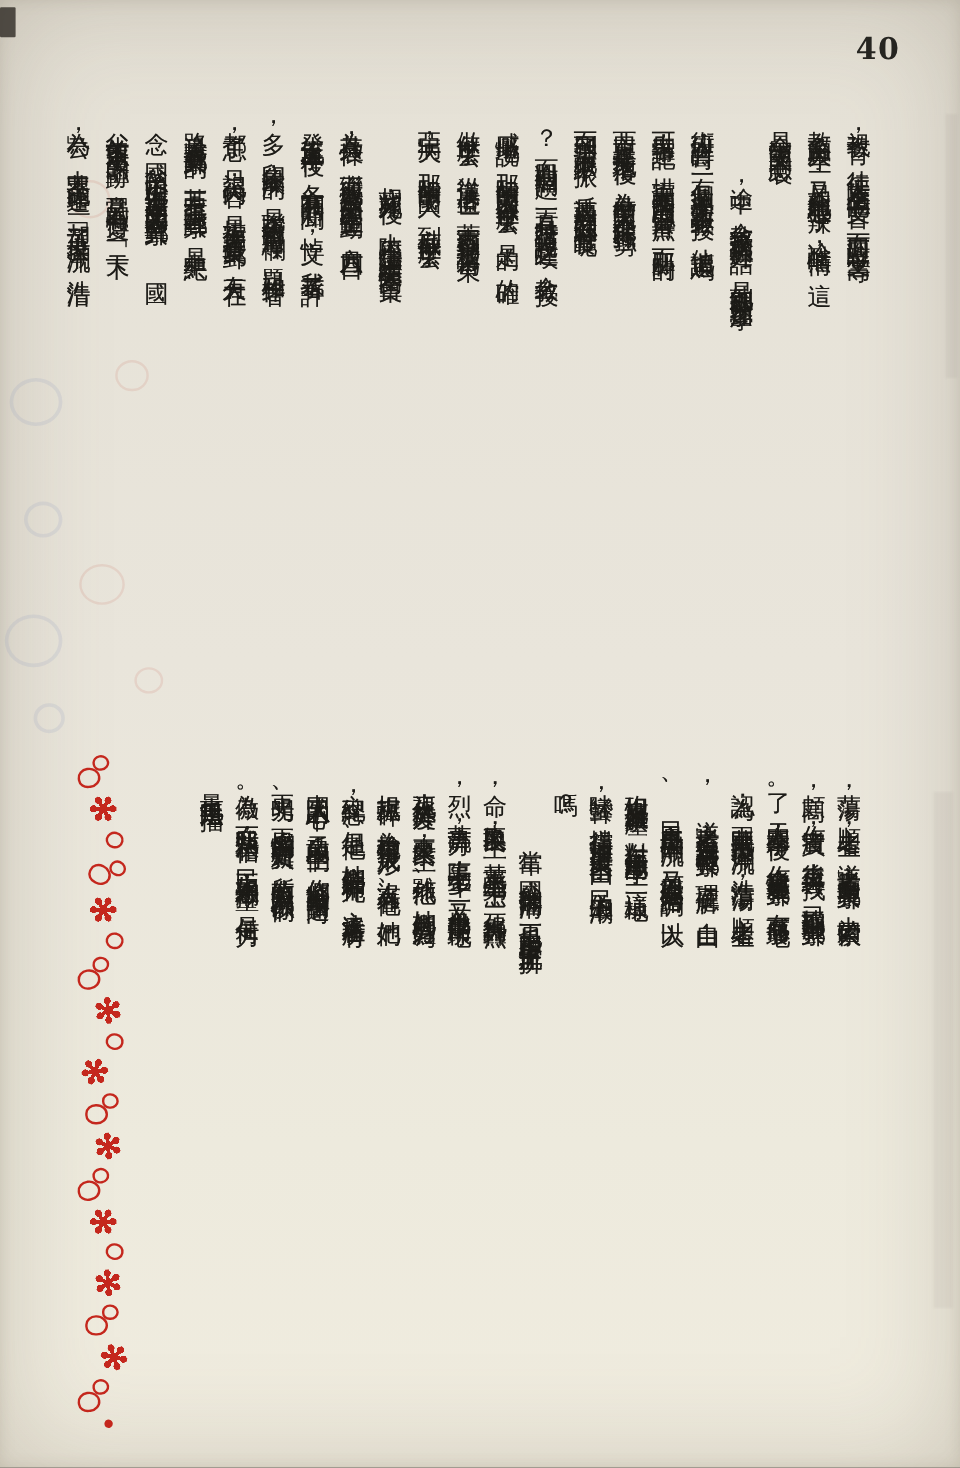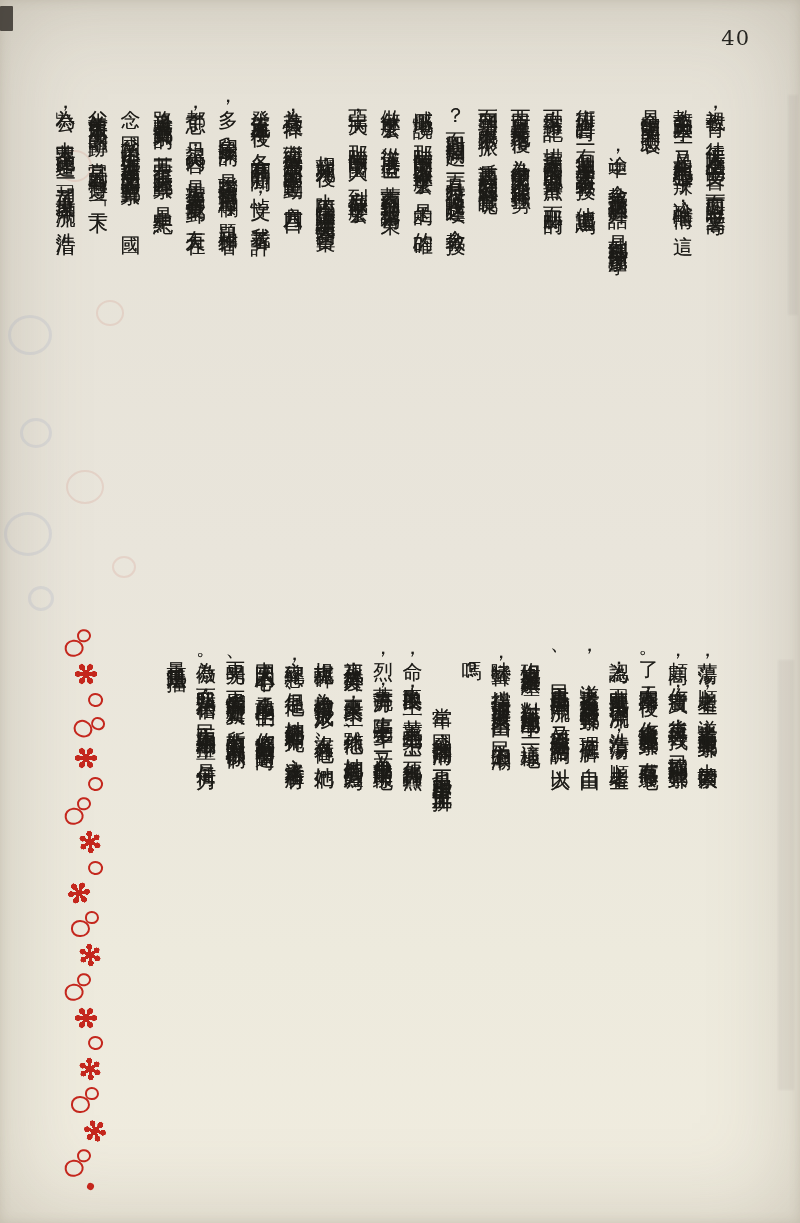--- a/index.html
+++ b/index.html
@@ -23,21 +23,21 @@
     color:#1c1b17;
     text-shadow:0 0 .4px rgba(30,28,24,.55);
   }
   .top-block{top:94px;right:68px;height:548px;}
   .top-block .vcol{line-height:32.5px;}
   .bottom-block{top:646px;right:78px;height:545px;}
   .bottom-block .vcol{line-height:29.5px;letter-spacing:2.2px;}
   
   .page-number{
     position:absolute;top:26px;right:50px;
-    font-size:21px;letter-spacing:1px;color:#262521;
+    font-size:25px;letter-spacing:1px;color:#262521;font-weight:bold;
   }
   
   .deco-strip{
     position:absolute;left:54px;top:630px;width:64px;height:560px;
     display:flex;flex-direction:column;align-items:center;justify-content:space-between;
   }
   .deco{display:block;flex:0 0 auto;}
   .deco:nth-child(3n){transform:translateX(9px) rotate(12deg);}
   .deco:nth-child(3n+1){transform:translateX(-7px) rotate(-8deg);}
   .deco:nth-child(4n){transform:translateX(4px) rotate(25deg);}

